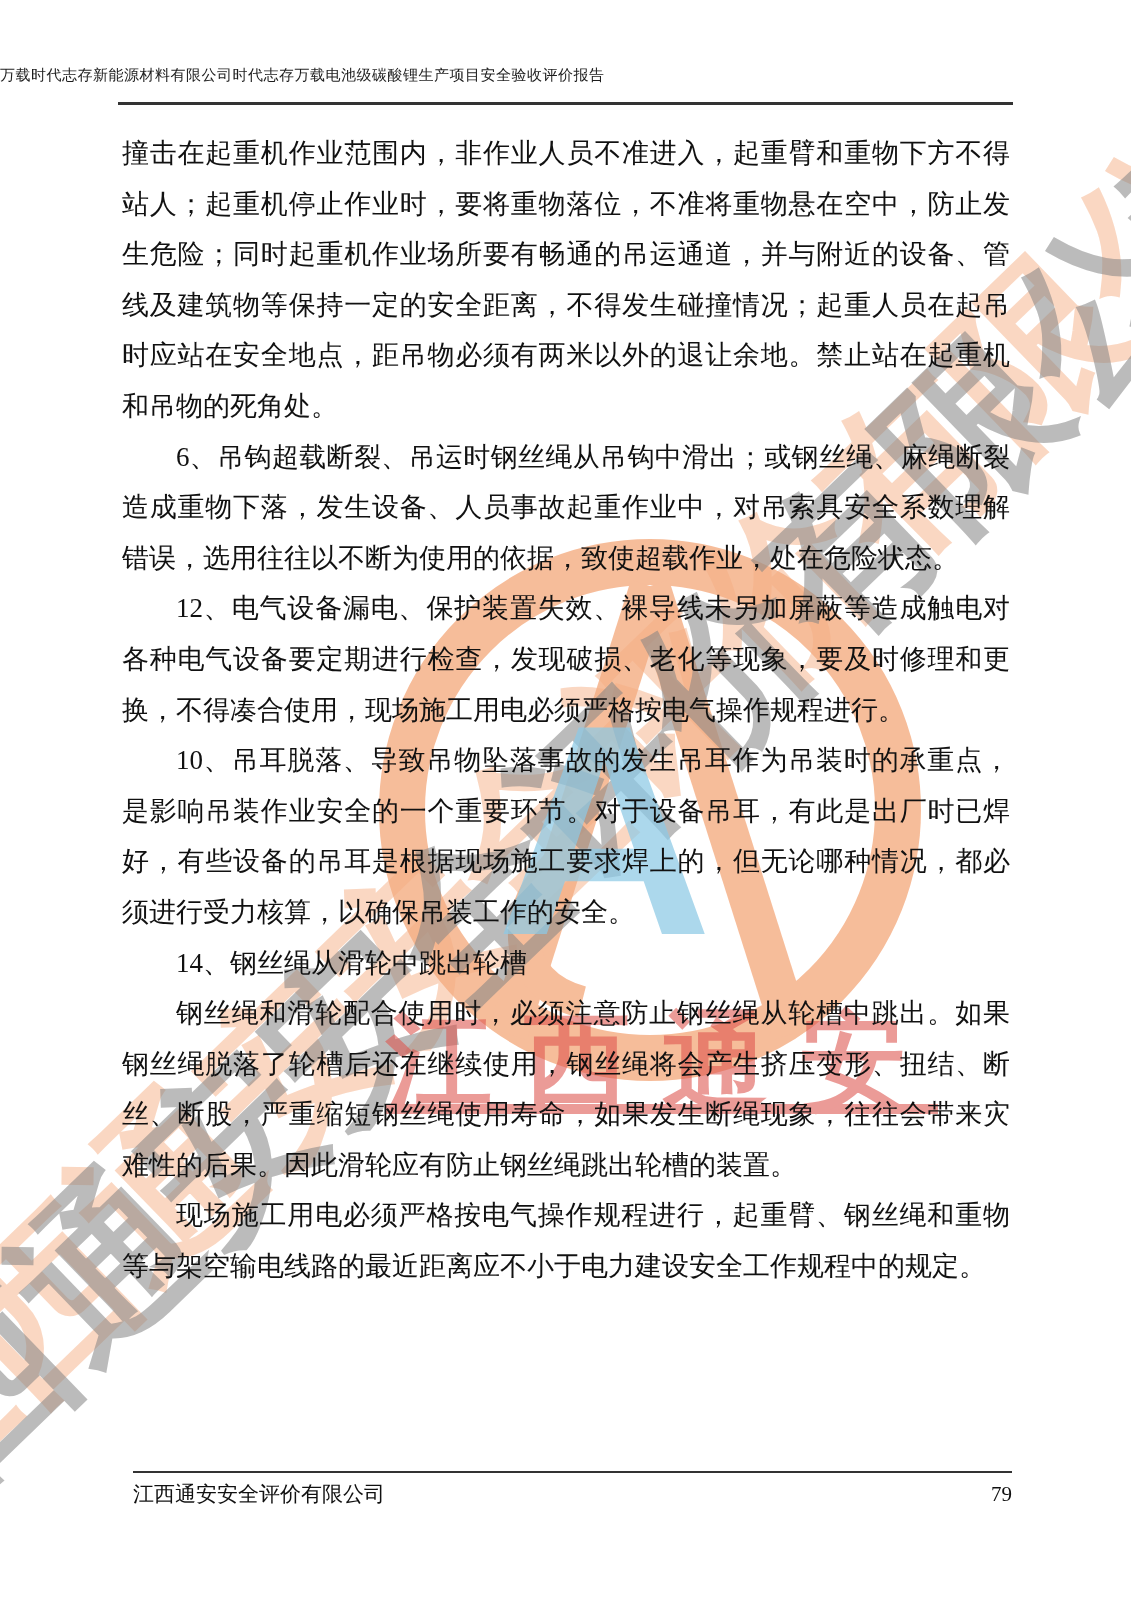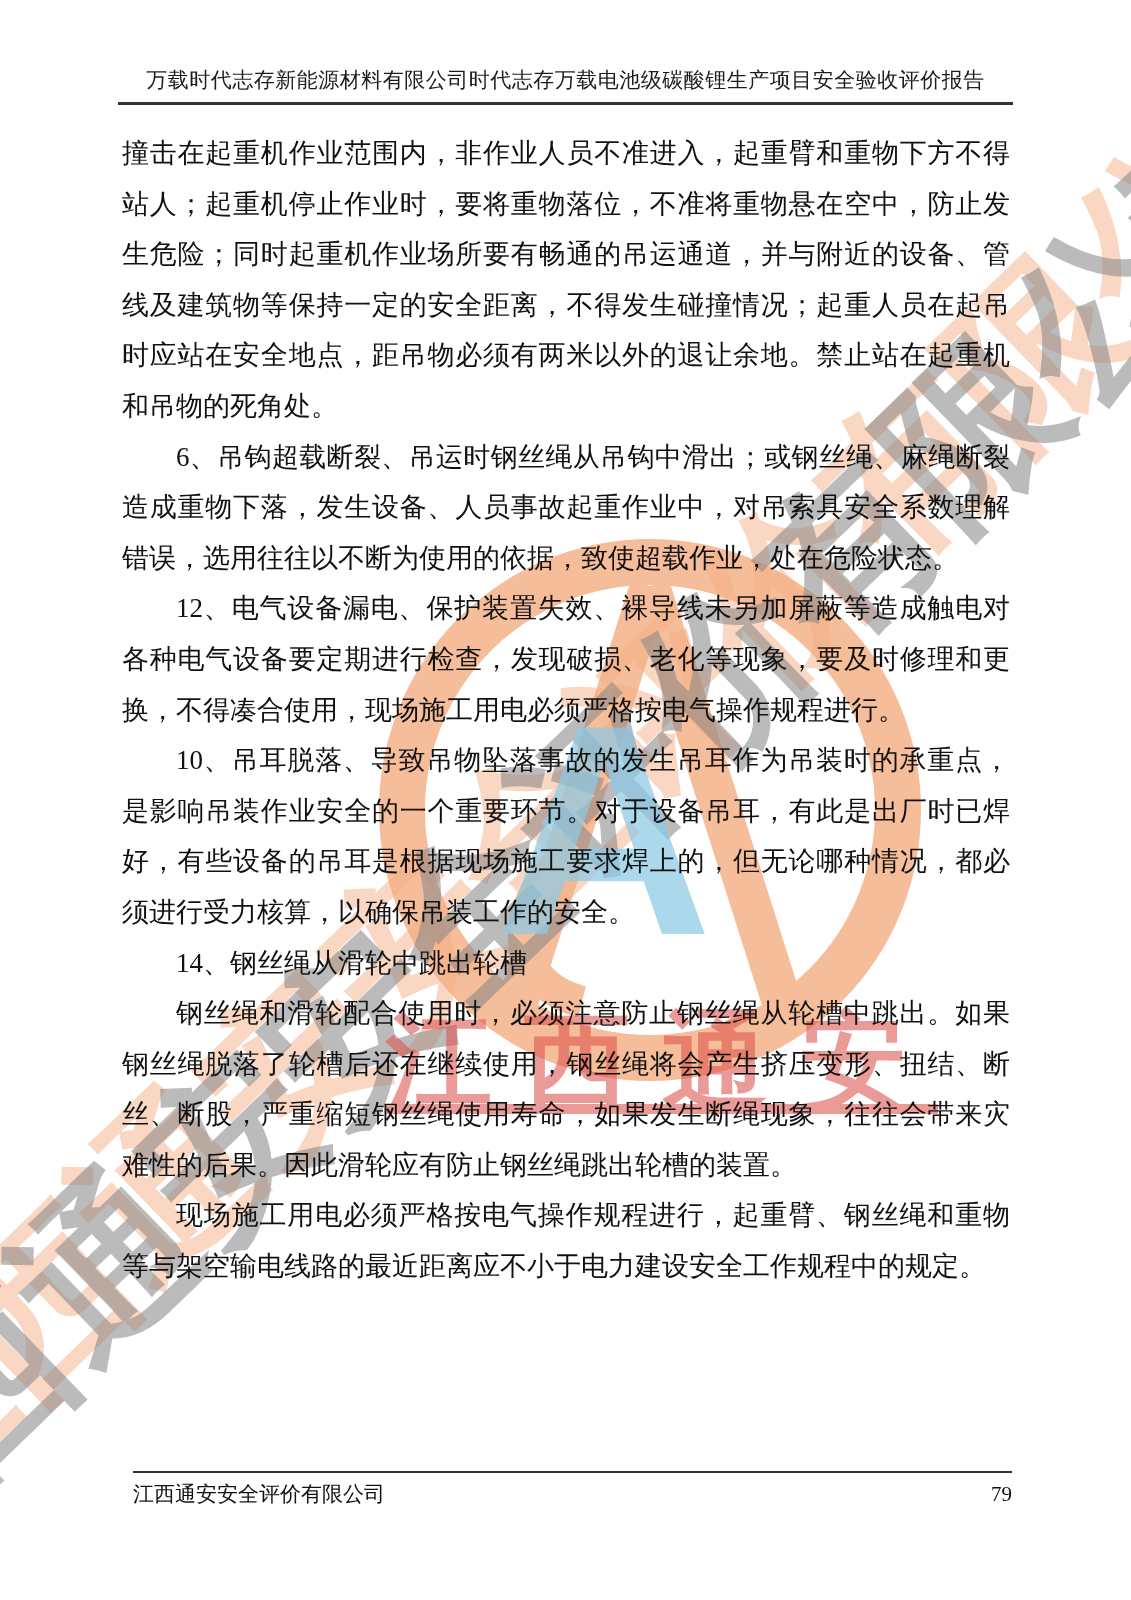--- a/index.html
+++ b/index.html
@@ -29,21 +29,21 @@
   .wm-red {
     position:absolute; left:386px; top:1006px; line-height:1.05;
     font-family:"Liberation Sans", sans-serif; font-weight:bold;
     font-size:106px; letter-spacing:32px;
     color:var(--watermark_red,#DE544E); opacity:0.58;text-decoration:underline;
   }
 
   
   .title {
     position:absolute; z-index:1; top:66px; left:0; width:100%;
-    text-align:center; font-size:21px; letter-spacing:0.5px; color:#1c1c1c;
+    font-size:15px; letter-spacing:0.5px; color:#1c1c1c;
   }
   .header-rule {
     position:absolute; z-index:1; top:102px; left:118px; width:895px;
     border-top:3px solid var(--rule,#333333); height:0;
   }
 
   
   .body-text {
     position:absolute; z-index:1; top:128px; left:122px; width:888px;
     font-size:27px; line-height:50.6px; text-align:justify;

